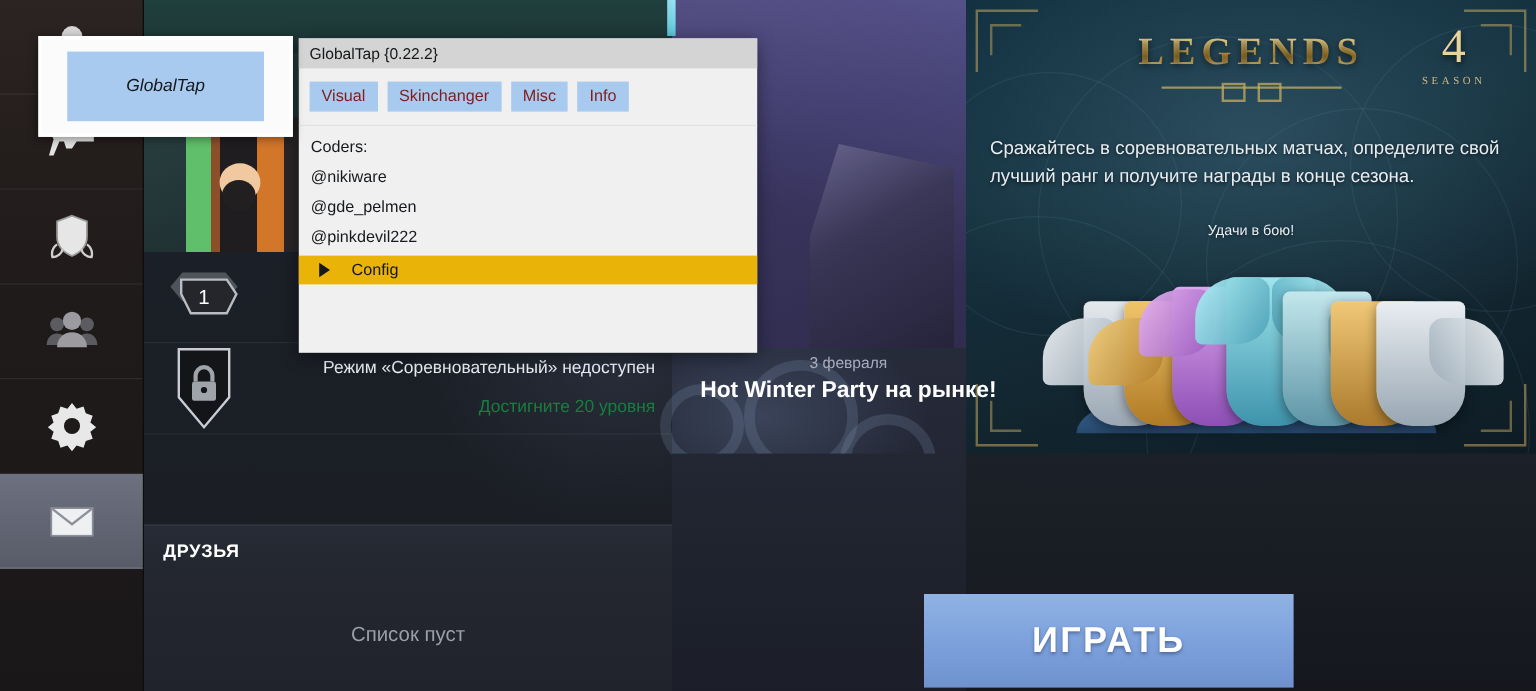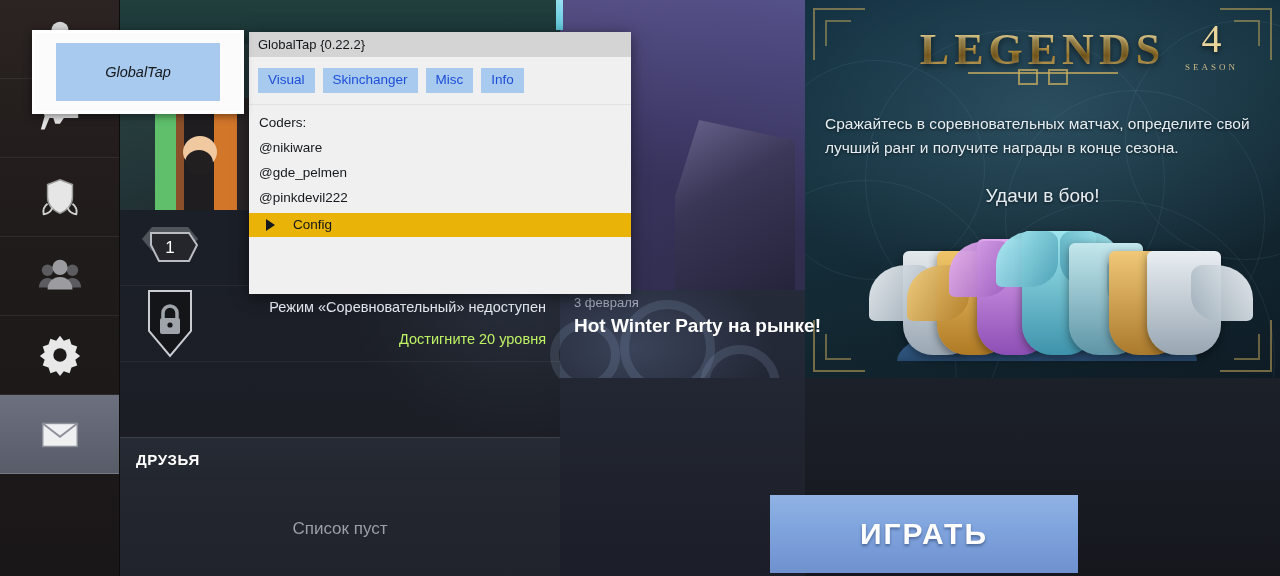--- a/index.html
+++ b/index.html
@@ -134,51 +134,51 @@
     position:absolute; left:120px; top:210px; width:440px; height:366px; z-index:5;
   }
   .mode-row{
     position:relative; height:76px; display:flex; align-items:center;
     border-bottom:1px solid rgba(255,255,255,.06);
     padding-right:14px;
   }
   .mode-badge{ width:100px; display:flex; align-items:center; justify-content:center; flex:0 0 100px; }
   .mode-text{ flex:1; text-align:right; color:#fff; }
   .mode-title{ font-size:14.5px; line-height:18px; color:#e9eef4; }
-  .mode-sub{ font-size:14.5px; line-height:20px; color:#bef264; margin-top:13px; }
+  .mode-sub{ font-size:14.5px; line-height:20px; color:#15803d; margin-top:13px; }
 
   #friends-head{
     position:absolute; left:120px; top:437px; width:440px; height:44px;
     display:flex; align-items:center; padding-left:16px;
     background:linear-gradient(180deg,#272b35,#22262f);
     border-top:1px solid rgba(255,255,255,.12);
     color:#fff; font-weight:bold; font-size:15px; letter-spacing:.6px;
     font-family:"Liberation Sans Narrow","Liberation Sans",sans-serif;
     z-index:5;
   }
   #friends-empty{
     position:absolute; left:120px; top:481px; width:440px; height:95px;
     display:flex; align-items:center; justify-content:center;
     color:#9a9fa8; font-size:17px; z-index:5;
     background:linear-gradient(180deg,#24272f,#20232b);
   }
 
   
   #news-text{
     position:absolute; left:560px; top:295px; width:294px; z-index:5;
-    text-align:left; padding:0 14px;
+    text-align:center; padding:0 14px;
   }
   #news-date{ color:#a6adbe; font-size:13px; margin-bottom:4px; }
   #news-title{ color:#fff; font-size:19px; line-height:23px; font-weight:bold; }
 
   
   #legends-wrap{ position:absolute; left:805px; top:0; width:475px; height:380px; z-index:5; }
   #legends-title{
     position:absolute; left:0; right:0; top:24px; text-align:center;
-    font-family:"Liberation Serif", serif; font-size:44px; letter-spacing:5px;
+    font-family:"Liberation Serif", serif; font-size:32px; letter-spacing:5px;
     font-weight:bold;
     background:linear-gradient(180deg,#fff4cf 0%,#e4c268 40%,#b6892f 62%,#f2dd9e 100%);
     -webkit-background-clip:text; background-clip:text; color:transparent;
     text-shadow:0 2px 6px rgba(0,0,0,.55);
   }
   #legends-divider{
     position:absolute; left:50%; transform:translateX(-50%); top:72px;
     width:150px; height:10px;
     border-top:2px solid rgba(200,172,96,.75);
   }
@@ -200,21 +200,21 @@
   #season-num .lbl{
     font-size:9px; color:#cbb887; letter-spacing:3px; display:block; margin-top:4px;
   }
   #legends-desc{
     position:absolute; left:20px; right:20px; top:112px; text-align:left;
     color:#e6edf2; font-size:15.5px; line-height:24px;
     text-shadow:0 1px 3px rgba(0,0,0,.6);
   }
   #legends-luck{
     position:absolute; left:0; right:0; top:185px; text-align:center;
-    color:#e6edf2; font-size:19px; text-shadow:0 1px 3px rgba(0,0,0,.6);
+    color:#e6edf2; font-size:12px; text-shadow:0 1px 3px rgba(0,0,0,.6);
   }
 
   
   #badges{
     position:absolute; left:92px; top:196px; width:300px; height:165px;
   }
   .badge{
     position:absolute; bottom:6px; width:74px; height:104px;
     border-radius:6px 6px 30px 30px;
     box-shadow:0 3px 10px rgba(0,0,0,.45);
@@ -263,21 +263,21 @@
   }
   #panel-titlebar{
     height:25px; background:#d4d4d4; display:flex; align-items:center;
     padding:0 0 0 9px; color:#14171a; font-size:13px; cursor:move;
   }
   #panel-tabs{
     display:flex; gap:8px; padding:11px 9px 11px 9px;
     border-bottom:1px solid #e2e2e2;
   }
   .tab{
-    background:#a8caee; color:#1d4ed8; font-size:13.5px;
+    background:#a8caee; color:#7f1d1d; font-size:13.5px;
     padding:5px 10px 6px 10px; cursor:pointer; border:none; line-height:14px;
   }
   #panel-body{ flex:1; padding-top:5px; }
   .panel-line{
     font-size:13.5px; color:#16191d; padding:3px 0 3px 10px; line-height:19px;
   }
   #config-row{
     margin-top:3px; background:#eab308; display:flex; align-items:center;
     padding:4px 0 5px 10px; cursor:pointer;
   }

